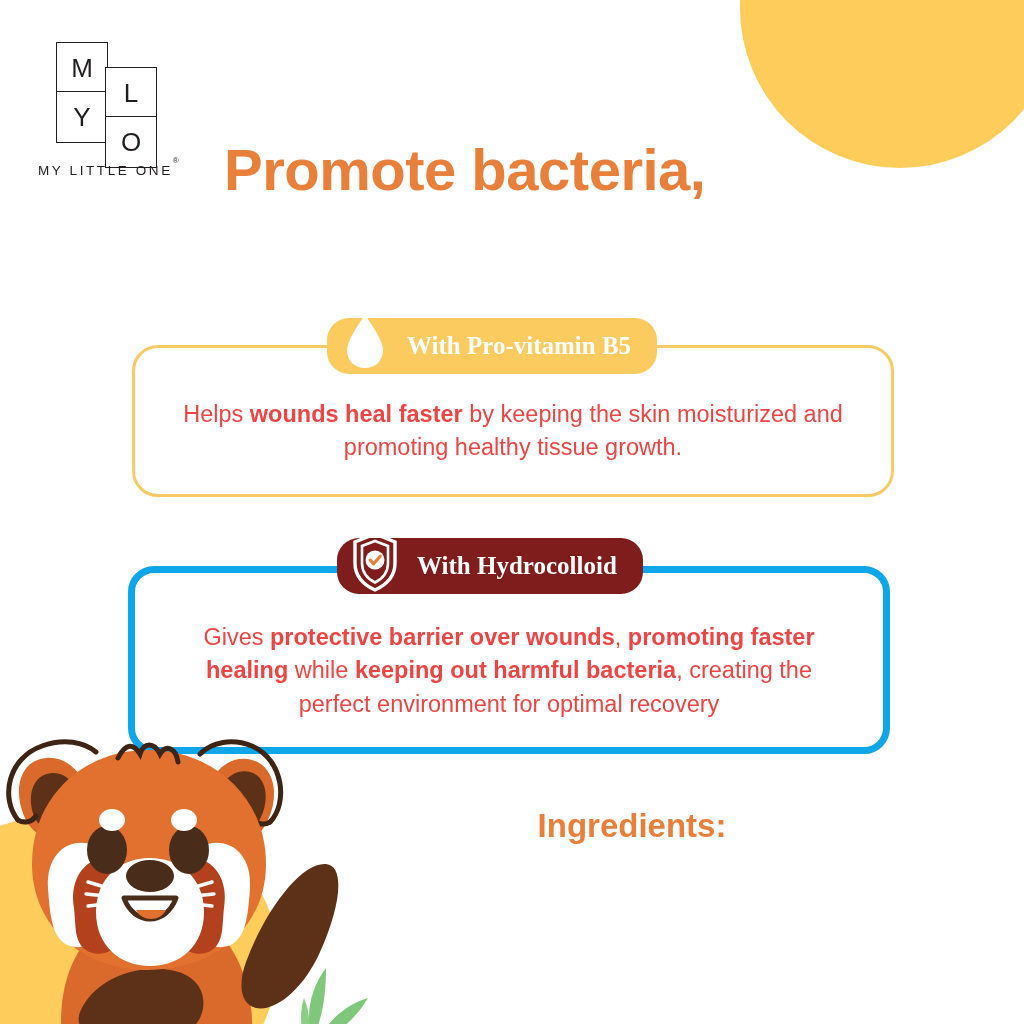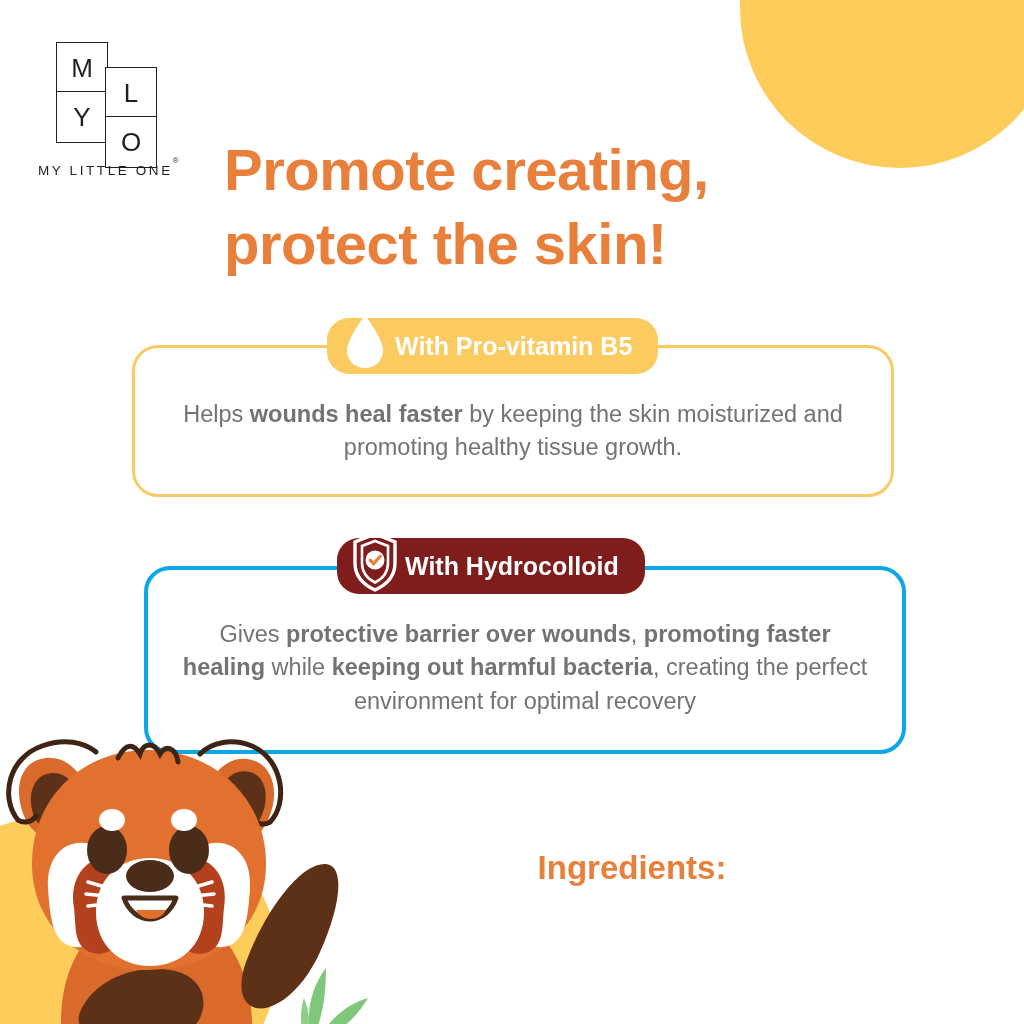--- a/index.html
+++ b/index.html
@@ -65,27 +65,27 @@
     position:absolute;
     background:#ffffff;
     border-radius:26px;
     box-sizing:border-box;
   }
   .card-b5{
     left:132px;top:345px;width:762px;height:152px;
     border:3px solid #F8CB66;
   }
   .card-hc{
-    left:144px;top:566px;width:762px;height:188px;
-    border:4px solid #0ea5e9;
+    left:128px;top:566px;width:762px;height:188px;
+    border:7px solid #0ea5e9;
   }
   .card-body{
     position:absolute;left:0;right:0;
     text-align:center;
-    color:#737373;
+    color:#ef4444;
     font-size:23.5px;
     line-height:1.42;
     padding:0 34px;
     box-sizing:border-box;
   }
   .card-b5 .card-body{top:50px;}
   .card-hc .card-body{top:48px;font-size:23.5px;}
   .card-body b{font-weight:bold;}
 
   
@@ -102,30 +102,30 @@
     z-index:5;
   }
   .badge-b5{
     left:327px;top:318px;
     background:#FBCB60;
   }
   .badge-hc{
     left:337px;top:538px;
     background:#7f1d1d;
   }
-  .badge-label{margin-left:8px;}
+  .badge-label{margin-left:20px;font-family:Liberation Serif, serif;}
   .badge-icon{position:relative;width:44px;height:44px;flex:0 0 44px;}
   .badge-icon svg{position:absolute;left:0;top:-11px;width:44px;height:58px;overflow:visible;}
 
   
   .ingredients{
     position:absolute;left:352px;top:806px;width:560px;text-align:center;
   }
   .ing-title{
-    color:#E8803C;font-weight:bold;font-size:33px;line-height:1.2;margin-top:42px;
+    color:#E8803C;font-weight:bold;font-size:33px;line-height:1.2;
   }
   .ing-body{
     margin-top:6px;color:#111;font-size:27px;line-height:1.38;
   }
 
   
   .mascot{position:absolute;left:-16px;top:712px;width:360px;height:330px;}
   .mascot svg{width:100%;height:100%;overflow:visible;}
   .leaves{position:absolute;left:264px;top:948px;width:130px;height:90px;}
   .leaves svg{width:100%;height:100%;}
@@ -144,22 +144,21 @@
       <div class="logo-box lb-y">Y</div>
       <div class="logo-box lb-l">L</div>
       <div class="logo-box lb-o">O</div>
     </div>
     <div class="logo-word">
       <span>MY LITTLE ONE</span><sup>®</sup>
     </div>
   </div>
 
   <div class="headline">
-    <span>Promote creating,</span>
-    <span>protect the skin!</span>
+    <span>Promote bacteria,</span>
   </div>
 
   <div class="card card-b5">
     <div class="card-body"><span>Helps </span><b>wounds heal faster</b><span> by keeping the skin moisturized and promoting healthy tissue growth.</span></div>
   </div>
   <div class="badge badge-b5">
     <span class="badge-icon">
       <svg viewBox="0 0 44 58" aria-hidden="true">
         <path d="M22 2 C22 2 4 26 4 37 C4 48 12 55 22 55 C32 55 40 48 40 37 C40 26 22 2 22 2 Z" fill="#ffffff"></path>
       </svg>

